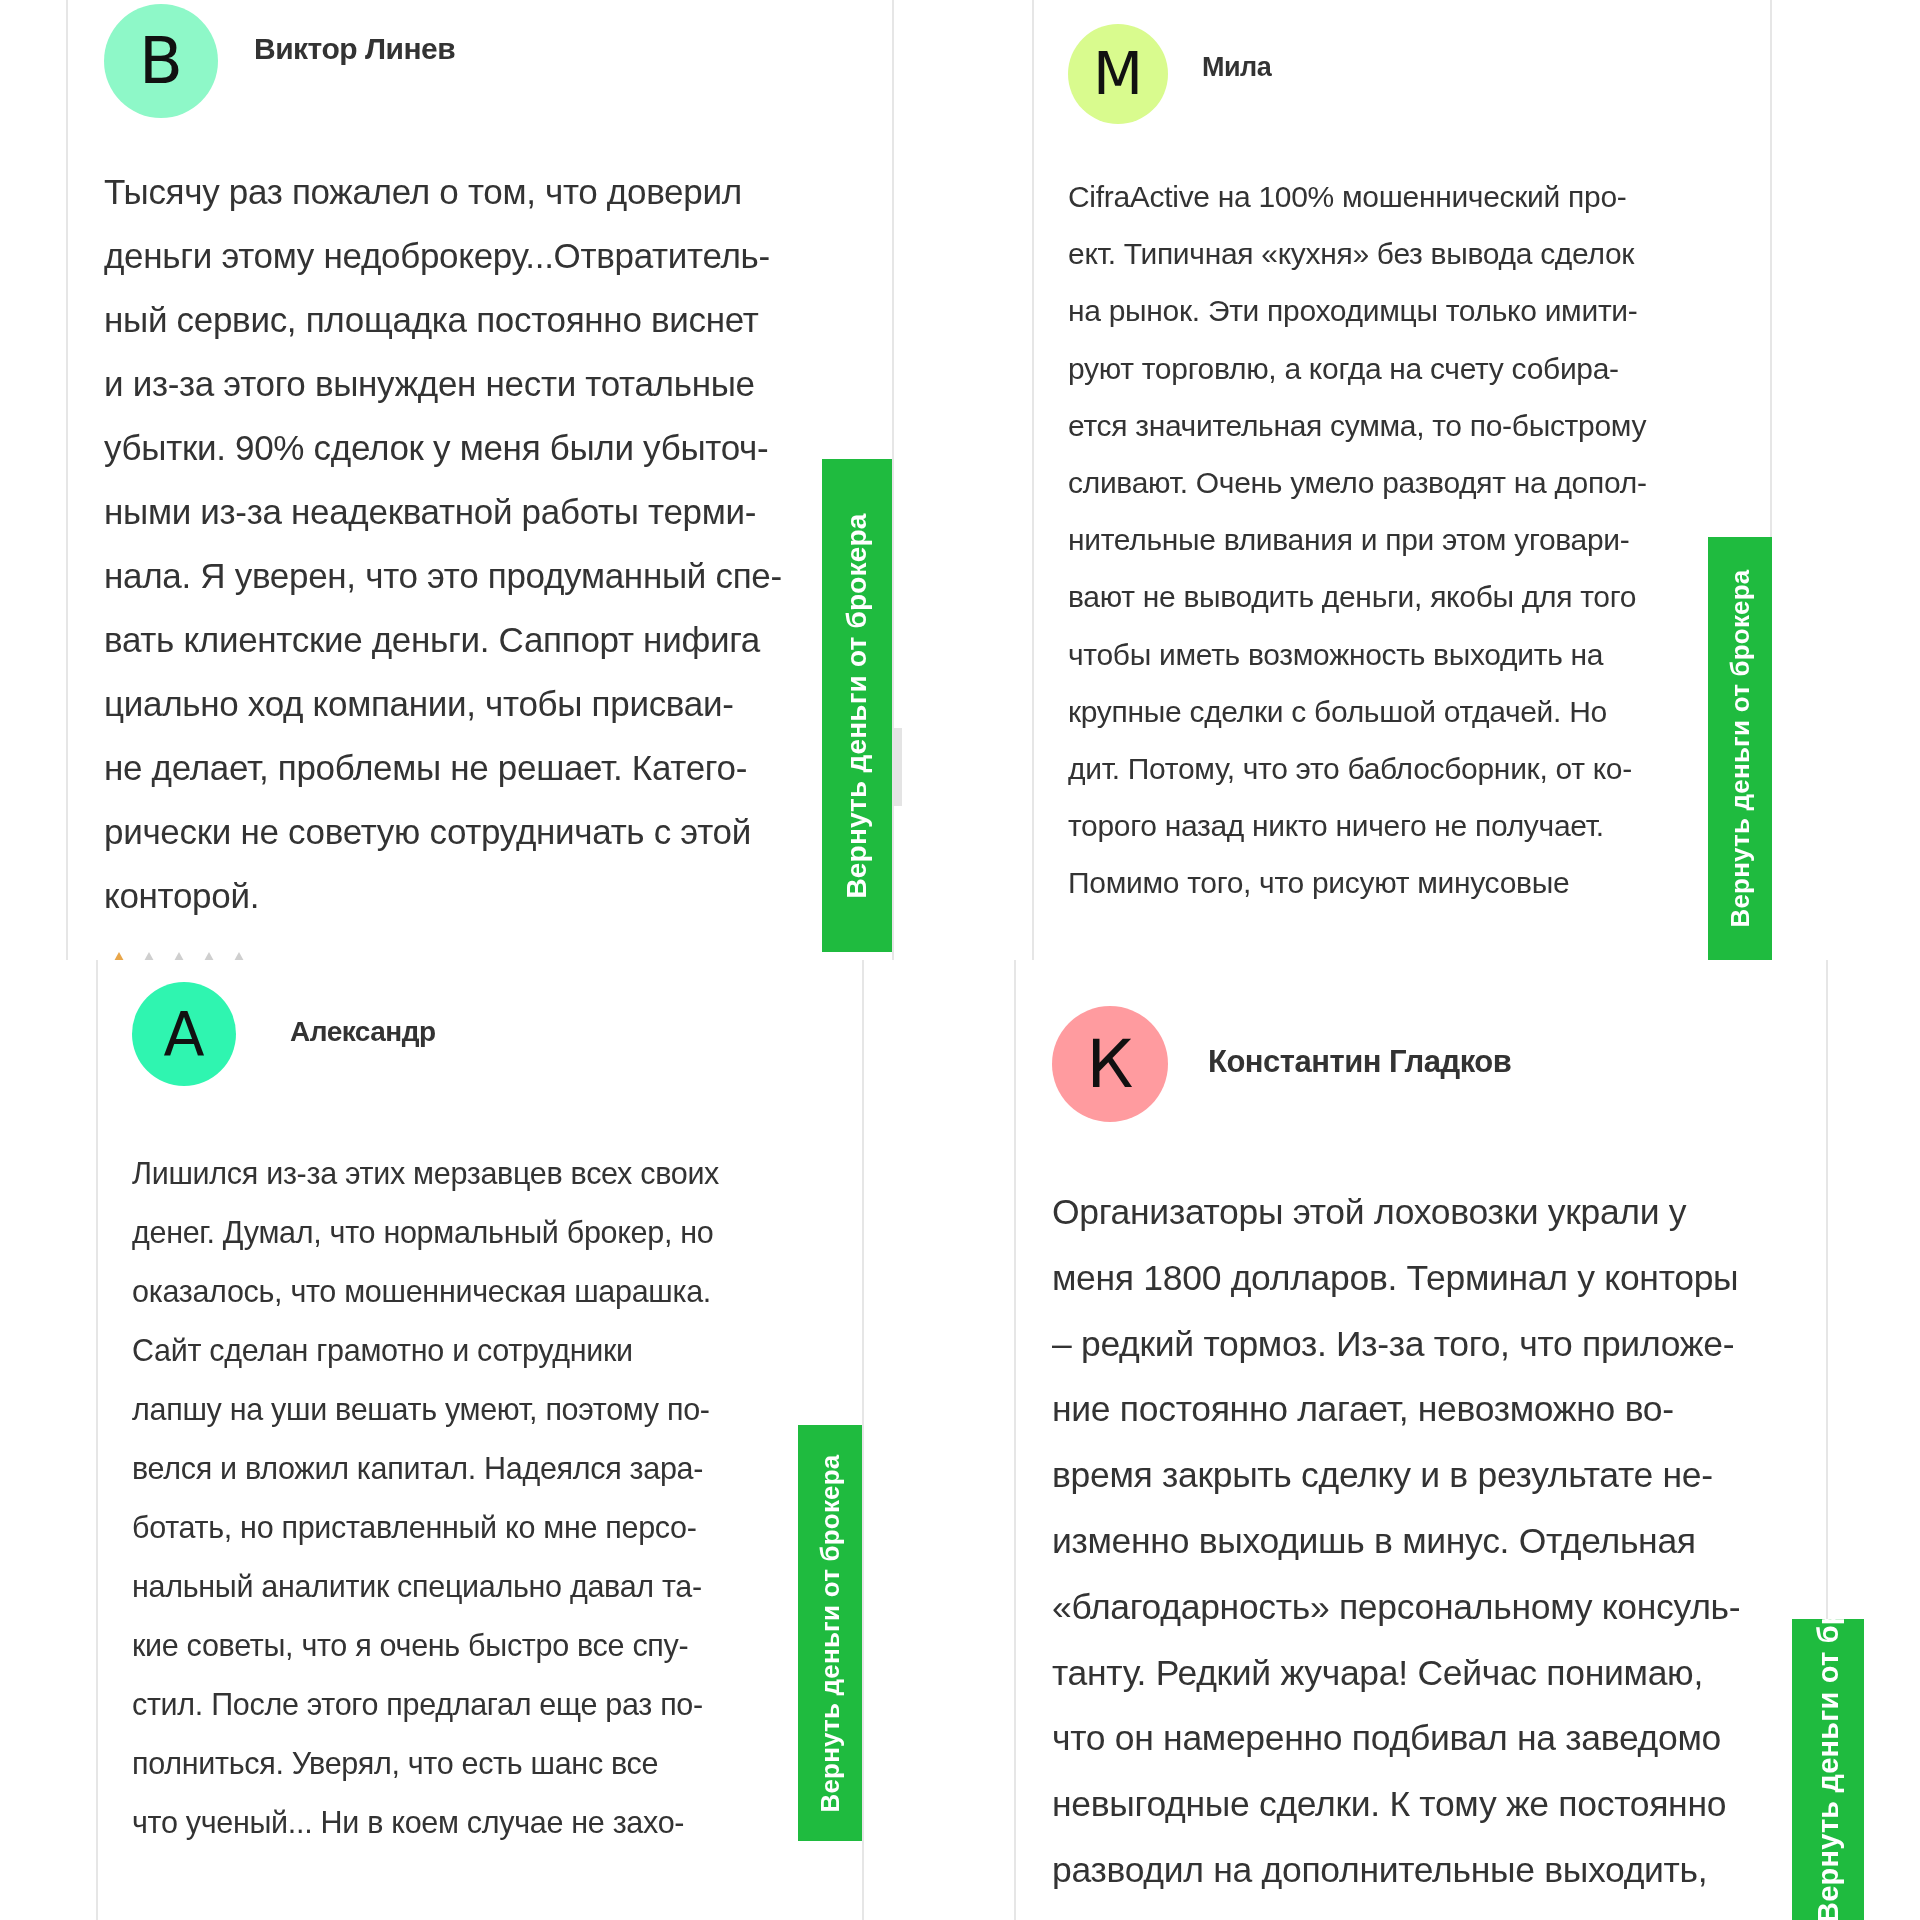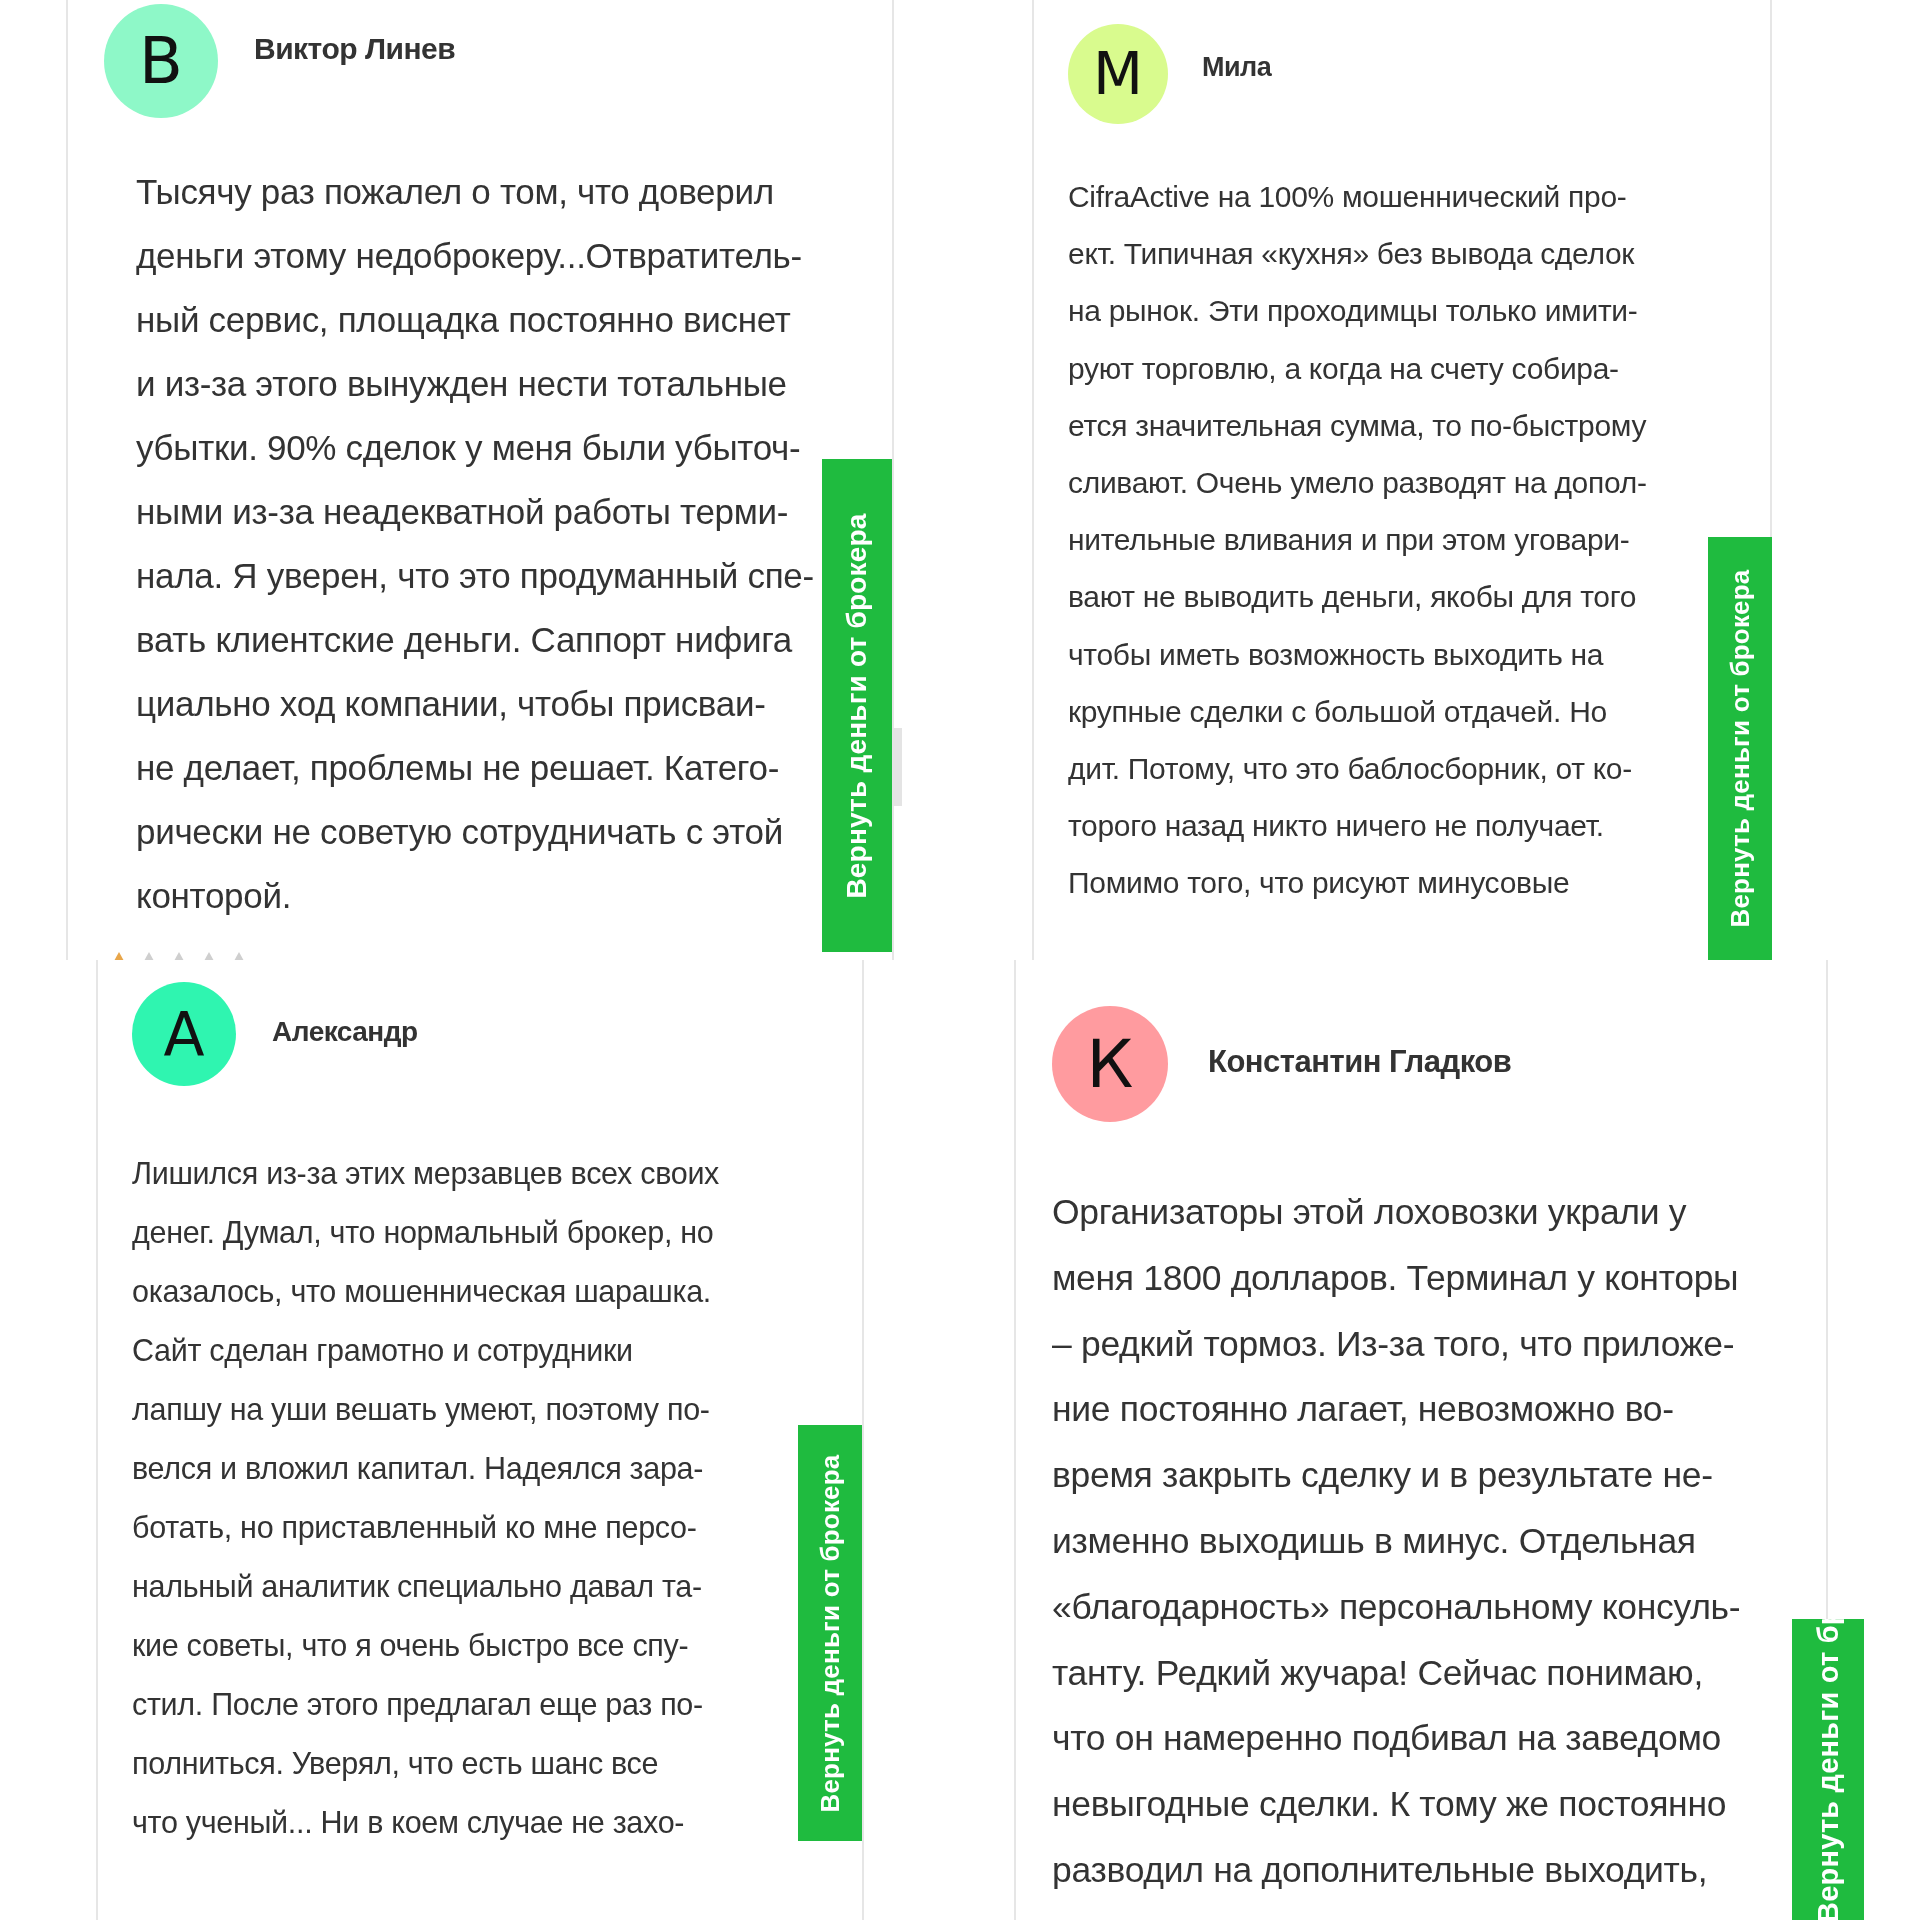--- a/index.html
+++ b/index.html
@@ -43,21 +43,21 @@
   .star { width: 0; height: 0; border-left: 5px solid transparent; border-right: 5px solid transparent; border-bottom: 9px solid #cfcfcf; }
   .star.on { border-bottom-color: #e8a64a; }
 </style>
 </head>
 <body>
 
 <div class="panel" style="left:0;top:0;width:960px;height:960px;">
   <div class="card" style="left:66px;top:-10px;width:828px;height:980px;">
     <div class="avatar" style="left:36px;top:14px;width:114px;height:114px;background:#8ef8c8;font-size:64px;">В</div>
     <div class="author" style="left:186px;top:42px;font-size:30px;">Виктор Линев</div>
-    <div class="body-text" style="left:36px;top:170px;font-size:35px;line-height:64px;margin-left:32px;">
+    <div class="body-text" style="left:36px;top:170px;font-size:35px;line-height:64px;">
       <span class="line">Тысячу раз пожалел о том, что доверил</span>
       <span class="line">деньги этому недоброкеру...Отвратитель-</span>
       <span class="line">ный сервис, площадка постоянно виснет</span>
       <span class="line">и из-за этого вынужден нести тотальные</span>
       <span class="line">убытки. 90% сделок у меня были убыточ-</span>
       <span class="line">ными из-за неадекватной работы терми-</span>
       <span class="line">нала. Я уверен, что это продуманный спе-</span>
       <span class="line">вать клиентские деньги. Саппорт нифига</span>
       <span class="line">циально ход компании, чтобы присваи-</span>
       <span class="line">не делает, проблемы не решает. Катего-</span>
@@ -100,21 +100,21 @@
   </div>
   <div class="scroll-thumb" style="left:748px;top:885px;width:10px;height:75px;background:#c8c8c8;"></div>
   <div class="cta" style="left:748px;top:537px;width:64px;height:423px;">
     <span style="font-size:26px;">Вернуть деньги от брокера</span>
   </div>
 </div>
 
 <div class="panel" style="left:0;top:960px;width:960px;height:960px;">
   <div class="card" style="left:96px;top:0;width:768px;height:980px;">
     <div class="avatar" style="left:34px;top:22px;width:104px;height:104px;background:#2ff5b0;font-size:60px;">А</div>
-    <div class="author" style="left:174px;top:56px;font-size:28px;">Александр</div>
+    <div class="author" style="left:192px;top:56px;font-size:28px;">Александр</div>
     <div class="body-text" style="left:34px;top:184px;font-size:30.5px;line-height:59px;">
       <span class="line">Лишился из-за этих мерзавцев всех своих</span>
       <span class="line">денег. Думал, что нормальный брокер, но</span>
       <span class="line">оказалось, что мошенническая шарашка.</span>
       <span class="line">Сайт сделан грамотно и сотрудники</span>
       <span class="line">лапшу на уши вешать умеют, поэтому по-</span>
       <span class="line">велся и вложил капитал. Надеялся зара-</span>
       <span class="line">ботать, но приставленный ко мне персо-</span>
       <span class="line">нальный аналитик специально давал та-</span>
       <span class="line">кие советы, что я очень быстро все спу-</span>

